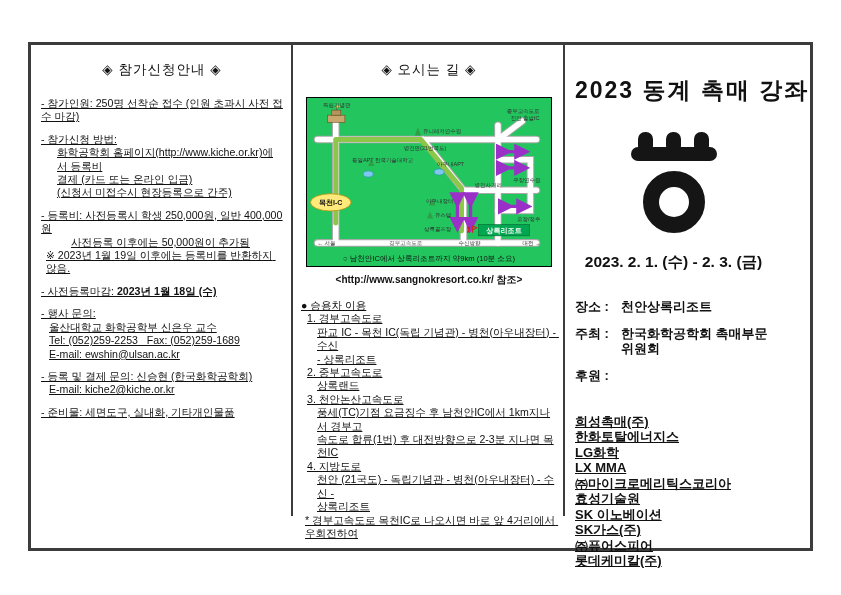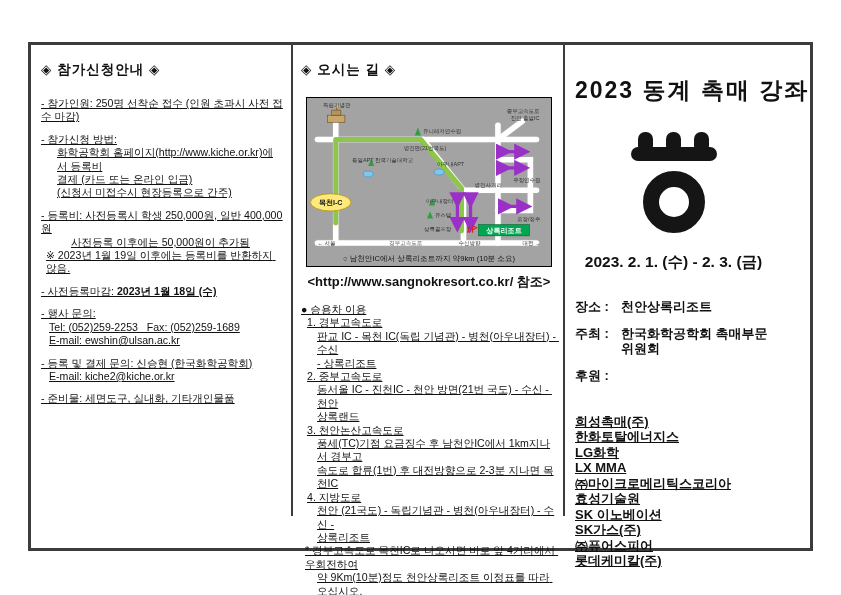--- a/index.html
+++ b/index.html
@@ -13,39 +13,39 @@
     border:3px solid #3c3c3c;background:#fff;
   }
   .divider{position:absolute;top:0;width:2px;height:471px;background:#3c3c3c;}
   .div1{left:260px;}
   .div2{left:532px;}
   .col{position:absolute;top:0;box-sizing:border-box;}
   .col-left{left:0;width:260px;padding:16px 8px 0 10px;}
   .col-mid{left:262px;width:270px;padding:16px 6px 0 8px;}
   .col-right{left:534px;width:213px;padding:12px 6px 0 10px;}
 
-  .col-title{text-align:left;font-weight:bold;font-size:13.5px;margin-bottom:18px;letter-spacing:1px;}
+  .col-title{text-align:center;font-weight:normal;font-size:13.5px;margin-bottom:18px;letter-spacing:1px;}
   .ln{font-size:10.6px;line-height:13.4px;white-space:pre-wrap;text-decoration:underline;}
   .ln.gap{height:9px;}
   .ln.ind{padding-left:16px;}
   .ln.ind2{padding-left:30px;}
   .ln.ind-s{padding-left:8px;}
   .ln.xs{padding-left:5px;}
   .ln.num{padding-left:6px;}
   .ln.star{padding-left:4px;}
   .ln .u{text-decoration:underline;}
   .ln .b{font-weight:bold;}
 
   
   .map-frame{
     border:1px solid #000;width:242px;margin:2px auto 6px;
-    padding:3px 1px 2px;background:#a3a3a3;
+    padding:3px 1px 2px;background:#22c55e;
   }
   .map-caption{font-size:7.6px;text-align:center;margin-top:1px;color:#111;}
-  .url-line{text-align:center;font-size:13px;font-weight:bold;margin:6px 0 12px;}
+  .url-line{text-align:center;font-size:10px;font-weight:bold;margin:6px 0 12px;}
   svg text{font-family:"Liberation Sans","DejaVu Sans",sans-serif;}
 
   
   .main-title{font-size:23px;font-weight:bold;text-align:center;margin-top:18px;letter-spacing:2px;white-space:nowrap;}
   .logo{position:relative;width:86px;height:102px;margin:26px auto 0;}
   .logo .bump{position:absolute;top:0;width:15px;height:21px;border-radius:7px;background:#151515;}
   .logo .bump.b1{left:7px;} .logo .bump.b2{left:35px;} .logo .bump.b3{left:63px;}
   .logo .bar{position:absolute;top:15px;left:0;width:86px;height:14px;border-radius:7px;background:#151515;}
   .logo .ring{position:absolute;top:39px;left:12px;width:30px;height:30px;border:16px solid #151515;border-radius:50%;}
   .date-line{text-align:center;font-weight:bold;font-size:15.5px;margin-top:18px;white-space:nowrap;}
@@ -72,20 +72,21 @@
         <div class="ln ind"><span>결제 (카드 또는 온라인 입금)</span></div>
         <div class="ln ind"><span>(신청서 미접수시 현장등록으로 간주)</span></div>
         <div class="ln gap"></div>
         <div class="ln "><span>- 등록비: </span><span class="u">사전등록시 학생 250,000원, 일반 400,000원</span></div>
         <div class="ln ind2"><span>사전등록 이후에는 50,000원이 추가됨</span></div>
         <div class="ln xs"><span>※ 2023년 1월 19일 이후에는 등록비를 반환하지 않음.</span></div>
         <div class="ln gap"></div>
         <div class="ln "><span>- 사전등록마감: </span><span class="u b">2023년 1월 18일 (수)</span></div>
         <div class="ln gap"></div>
         <div class="ln "><span>- 행사 문의:</span></div>
+        <div class="ln ind-s"><span>울산대학교 화학공학부 신은우 교수</span></div>
         <div class="ln ind-s"><span>Tel: (052)259-2253   Fax: (052)259-1689</span></div>
         <div class="ln ind-s"><span>E-mail: ewshin@ulsan.ac.kr</span></div>
         <div class="ln gap"></div>
         <div class="ln "><span>- 등록 및 결제 문의: 신승현 (한국화학공학회)</span></div>
         <div class="ln ind-s"><span>E-mail: kiche2@kiche.or.kr</span></div>
         <div class="ln gap"></div>
         <div class="ln "><span>- 준비물: 세면도구, 실내화, 기타개인물품</span></div>
       </div>
   </div>
 
@@ -187,30 +188,28 @@
     </div>
 
     <div class="url-line">&lt;http://www.sangnokresort.co.kr/ 참조&gt;</div>
 
     <div>
         <div class="ln "><span>● 승용차 이용</span></div>
         <div class="ln num"><span>1. 경부고속도로</span></div>
         <div class="ln ind"><span>판교 IC - 목천 IC(독립 기념관) - 병천(아우내장터) - 수신</span></div>
         <div class="ln ind"><span>- 상록리조트</span></div>
         <div class="ln num"><span>2. 중부고속도로</span></div>
-        <div class="ln ind"><span>동서울 IC - 진천IC - 천안 방면(21번 국도) - 수신 - 천안</span></div>
         <div class="ln ind"><span>상록랜드</span></div>
         <div class="ln num"><span>3. 천안논산고속도로</span></div>
         <div class="ln ind"><span>풍세(TC)기점 요금징수 후 남천안IC에서 1km지나서 경부고</span></div>
         <div class="ln ind"><span>속도로 합류(1번) 후 대전방향으로 2-3분 지나면 목천IC</span></div>
         <div class="ln num"><span>4. 지방도로</span></div>
         <div class="ln ind"><span>천안 (21국도) - 독립기념관 - 병천(아우내장터) - 수신 -</span></div>
         <div class="ln ind"><span>상록리조트</span></div>
         <div class="ln star"><span>* 경부고속도로 목천IC로 나오시면 바로 앞 4거리에서 우회전하여</span></div>
-        <div class="ln ind"><span>약 9Km(10분)정도 천안상록리조트 이정표를 따라 오십시오.</span></div>
         <div class="ln gap"></div>
       </div>
   </div>
 
   <div class="col col-right">
     <div class="main-title">2023 동계 촉매 강좌</div>
 
     <div class="logo">
       <div class="bump b1"></div>
       <div class="bump b2"></div>

